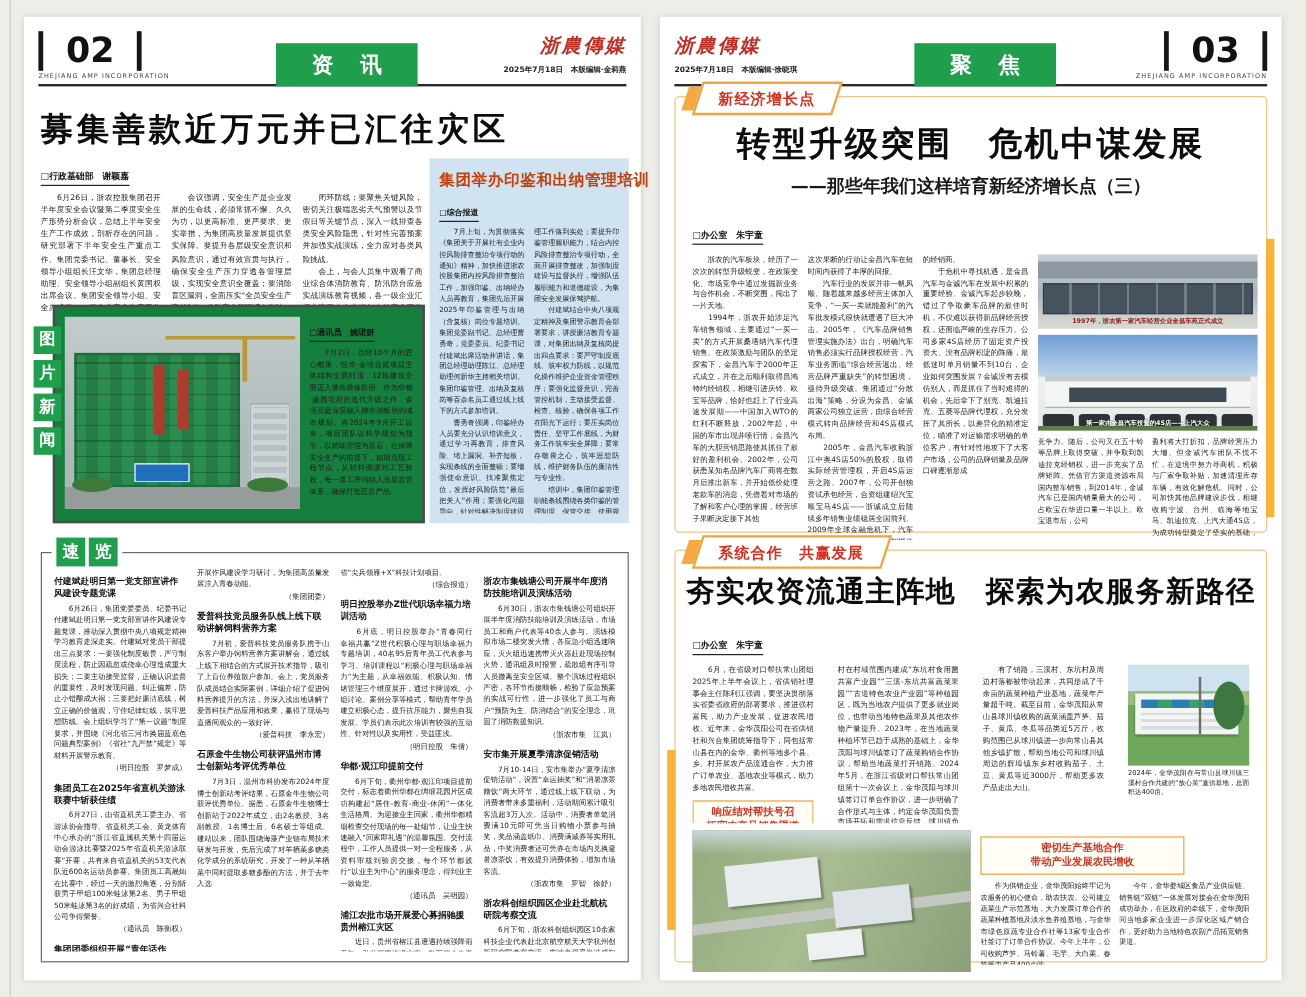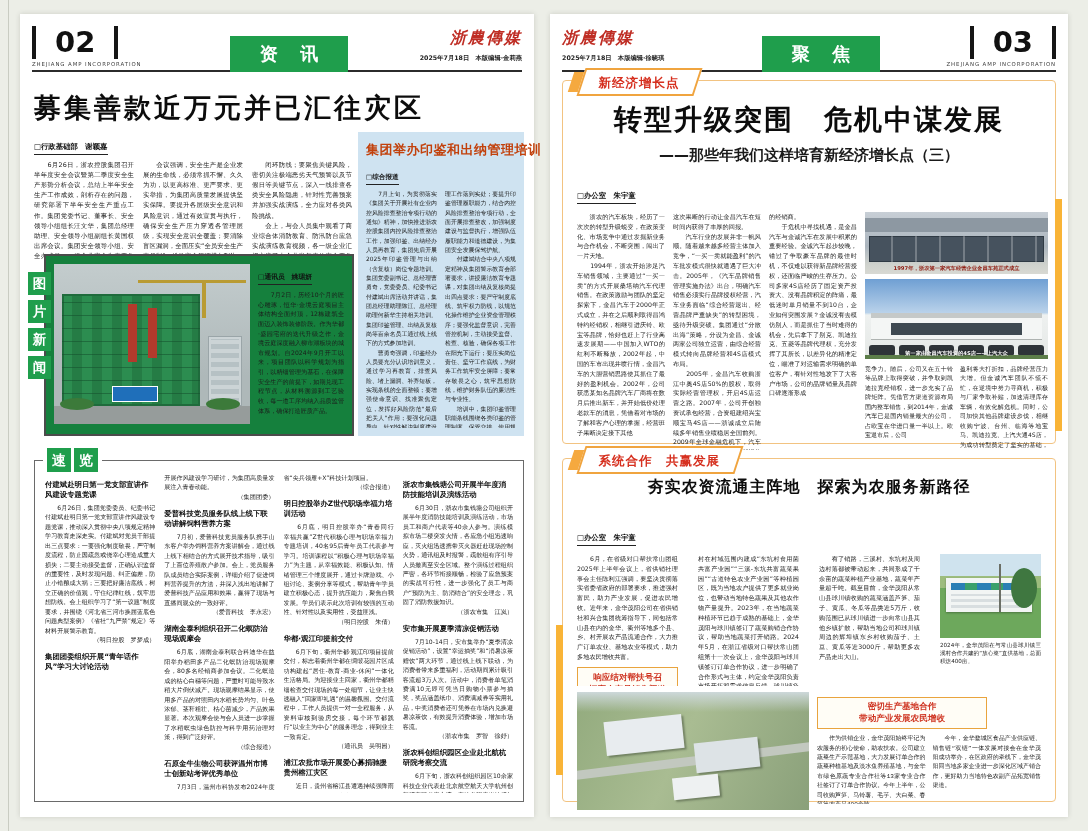--- a/index.html
+++ b/index.html
@@ -74,35 +74,35 @@
   .sect2 { top:444px; height:344px; }
   .sect1::after { content:""; position:absolute; right:-7px; top:118px; width:7px; height:232px; background:#f9b437; }
   .sect2::after { content:""; position:absolute; left:-7px; bottom:26px; width:7px; height:150px; background:#f9b437; }
   .sect-tag { position:absolute; top:-13px; left:18px; background:#fff; border:2px solid #f0a43f;
               transform:skewX(-18deg); padding:2px 16px; box-shadow:-14px 0 0 -4px #f5a93f; }
   .sect-tag span { display:inline-block; transform:skewX(18deg); color:#d6301f; font-weight:900;
                    font-size:12.5px; letter-spacing:1px; }
   .s-title { text-align:center; font-weight:900; color:#0c0c0c; }
   .sect1 .s-title { margin-top:20px; font-size:28px; letter-spacing:2px; }
   .s-sub { text-align:center; font-size:15px; font-weight:600; color:#1a1a1a; margin-top:7px; }
-  .sect2 .s-title { margin-top:18px; font-size:16px; letter-spacing:1px; }
+  .sect2 .s-title { margin-top:18px; font-size:24px; letter-spacing:1px; }
 
   .s1-body { position:absolute; left:14px; right:14px; top:102px; bottom:10px; }
   .s1-row { display:flex; gap:8px; margin-top:3px; }
   .s1-row .coltext { width:88px; flex:none; font-size:6.2px; height:238px; }
   .s1-photos { flex:1; display:flex; flex-direction:column; gap:5px; }
   .s1-rcols { display:flex; gap:7px; flex:1; }
   .s1-rcols .coltext { font-size:6.0px; height:86px; }
 
   .s2-body { position:absolute; left:14px; right:14px; top:66px; bottom:8px; }
   .s2-row1 { display:flex; gap:20px; margin-top:3px; height:132px; }
   .s2-row1 .coltext { width:101px; flex:none; font-size:6.2px; height:132px; }
   .s2-photoF { flex:1; }
   .s2-row2 { display:flex; gap:8px; margin-top:6px; height:118px; }
-  .s2-right { flex:1;font-family:Liberation Mono, monospace; }
+  .s2-right { flex:1; }
   .redbox { border:1.5px solid #e9a43e; background:#fffdf6; text-align:center; padding:3px 2px;
             margin:5px 0; }
   .redbox div { color:#cf3421; font-weight:800; font-size:8.6px; line-height:1.4; }
   .s2-rcols { display:flex; gap:7px; margin-top:4px; }
   .s2-rcols .coltext { font-size:6.0px; height:70px; }
 
   
   .ph { position:relative; overflow:hidden; background:#aab5b7; }
   .cap-on { position:absolute; left:2px; right:2px; bottom:2px; font-size:5.3px; text-align:center;
             line-height:1.25; }
@@ -249,38 +249,38 @@
         <div class="vch">览</div>
       </div>
       <div class="cols" style="height:100%">
         <div class="bcol">
           <div>
             <div class="btitle">付建斌赴明日第一党支部宣讲作风建设专题党课</div>
             <div class="bbody">　　6月26日，集团党委委员、纪委书记付建斌赴明日第一党支部宣讲作风建设专题党课，推动深入贯彻中央八项规定精神学习教育走深走实。付建斌对党员干部提出三点要求：一要强化制度敬畏，严守制度流程，防止因疏忽或侥幸心理造成重大损失；二要主动接受监督，正确认识监督的重要性，及时发现问题、纠正偏差，防止小错酿成大祸；三要把好廉洁底线，树立正确的价值观，守住纪律红线，筑牢思想防线。会上组织学习了“第一议题”制度要求，并围绕《河北省三河市换届蓝底色问题典型案例》《省社“九严禁”规定》等材料开展警示教育。</div>
             <div class="credit">（明日控股　罗梦成）</div>
           </div>
           <div>
+            <div class="btitle">集团员工在2025年省直机关游泳联赛中斩获佳绩</div>
+            <div class="bbody">　　6月27日，由省直机关工委主办、省游泳协会指导、省直机关工会、黄龙体育中心承办的“浙江省直属机关第十四届运动会游泳比赛暨2025年省直机关游泳联赛”开赛，共有来自省直机关的53支代表队近600名运动员参赛。集团员工高晟灿在比赛中，经过一天的激烈角逐，分别斩获男子甲组100米蛙泳第2名、男子甲组50米蛙泳第3名的好成绩，为省兴合社科公司争得荣誉。</div>
+            <div class="credit">（通讯员　陈衡权）</div>
+          </div>
+          <div>
             <div class="btitle">集团团委组织开展“青年话作风”学习大讨论活动</div>
 
           </div>
         </div>
         <div class="bcol">
           <div>
             <div class="bbody">开展作风建设学习研讨，为集团高质量发展注入青春动能。</div>
             <div class="credit">（集团团委）</div>
           </div>
           <div>
             <div class="btitle">爱普科技党员服务队线上线下联动讲解饲料营养方案</div>
             <div class="bbody">　　7月初，爱普科技党员服务队携手山东客户举办饲料营养方案讲解会，通过线上线下相结合的方式展开技术指导，吸引了上百位养殖散户参加。会上，党员服务队成员结合实际案例，详细介绍了促进饲料营养提升的方法，并深入浅出地讲解了爱普科技产品应用和效果，赢得了现场与直播间观众的一致好评。</div>
             <div class="credit">（爱普科技　李永宏）</div>
-          </div>
-          <div>
-            <div class="btitle">湖南金泰利组织召开二化螟防治现场观摩会</div>
-            <div class="bbody">　　6月底，湖南金泰利联合科迪华在益阳举办稻田多产品二化螟防治现场观摩会，80多名经销商参加会议。二化螟造成的枯心白穗等问题，严重时可能导致水稻大片倒伏减产。现场观摩结果显示，使用多产品的对照田内水稻长势均匀、叶色浓郁、茎秆粗壮、枯心苗减少，产品效果显著。本次观摩会使与会人员进一步掌握了水稻螟虫绿色防控与科学用药治理对策，得到广泛好评。</div>
-            <div class="credit">（综合报道）</div>
           </div>
           <div>
             <div class="btitle">石原金牛生物公司获评温州市博士创新站考评优秀单位</div>
             <div class="bbody">　　7月3日，温州市科协发布2024年度博士创新站考评结果，石原金牛生物公司获评优秀单位。据悉，石原金牛生物博士创新站于2022年成立，由2名教授、3名副教授、1名博士后、6名硕士等组成。建站以来，团队围绕海藻产业链布局技术研发与开发，先后完成了对羊栖菜多糖类化学成分的系统研究，开发了一种从羊栖菜中同时提取多糖多酚的方法，并于去年入选</div>
           </div>
         </div>
         <div class="bcol">
           <div>
             <div class="bbody">省“尖兵领雁+X”科技计划项目。</div>
             <div class="credit">（综合报道）</div>

